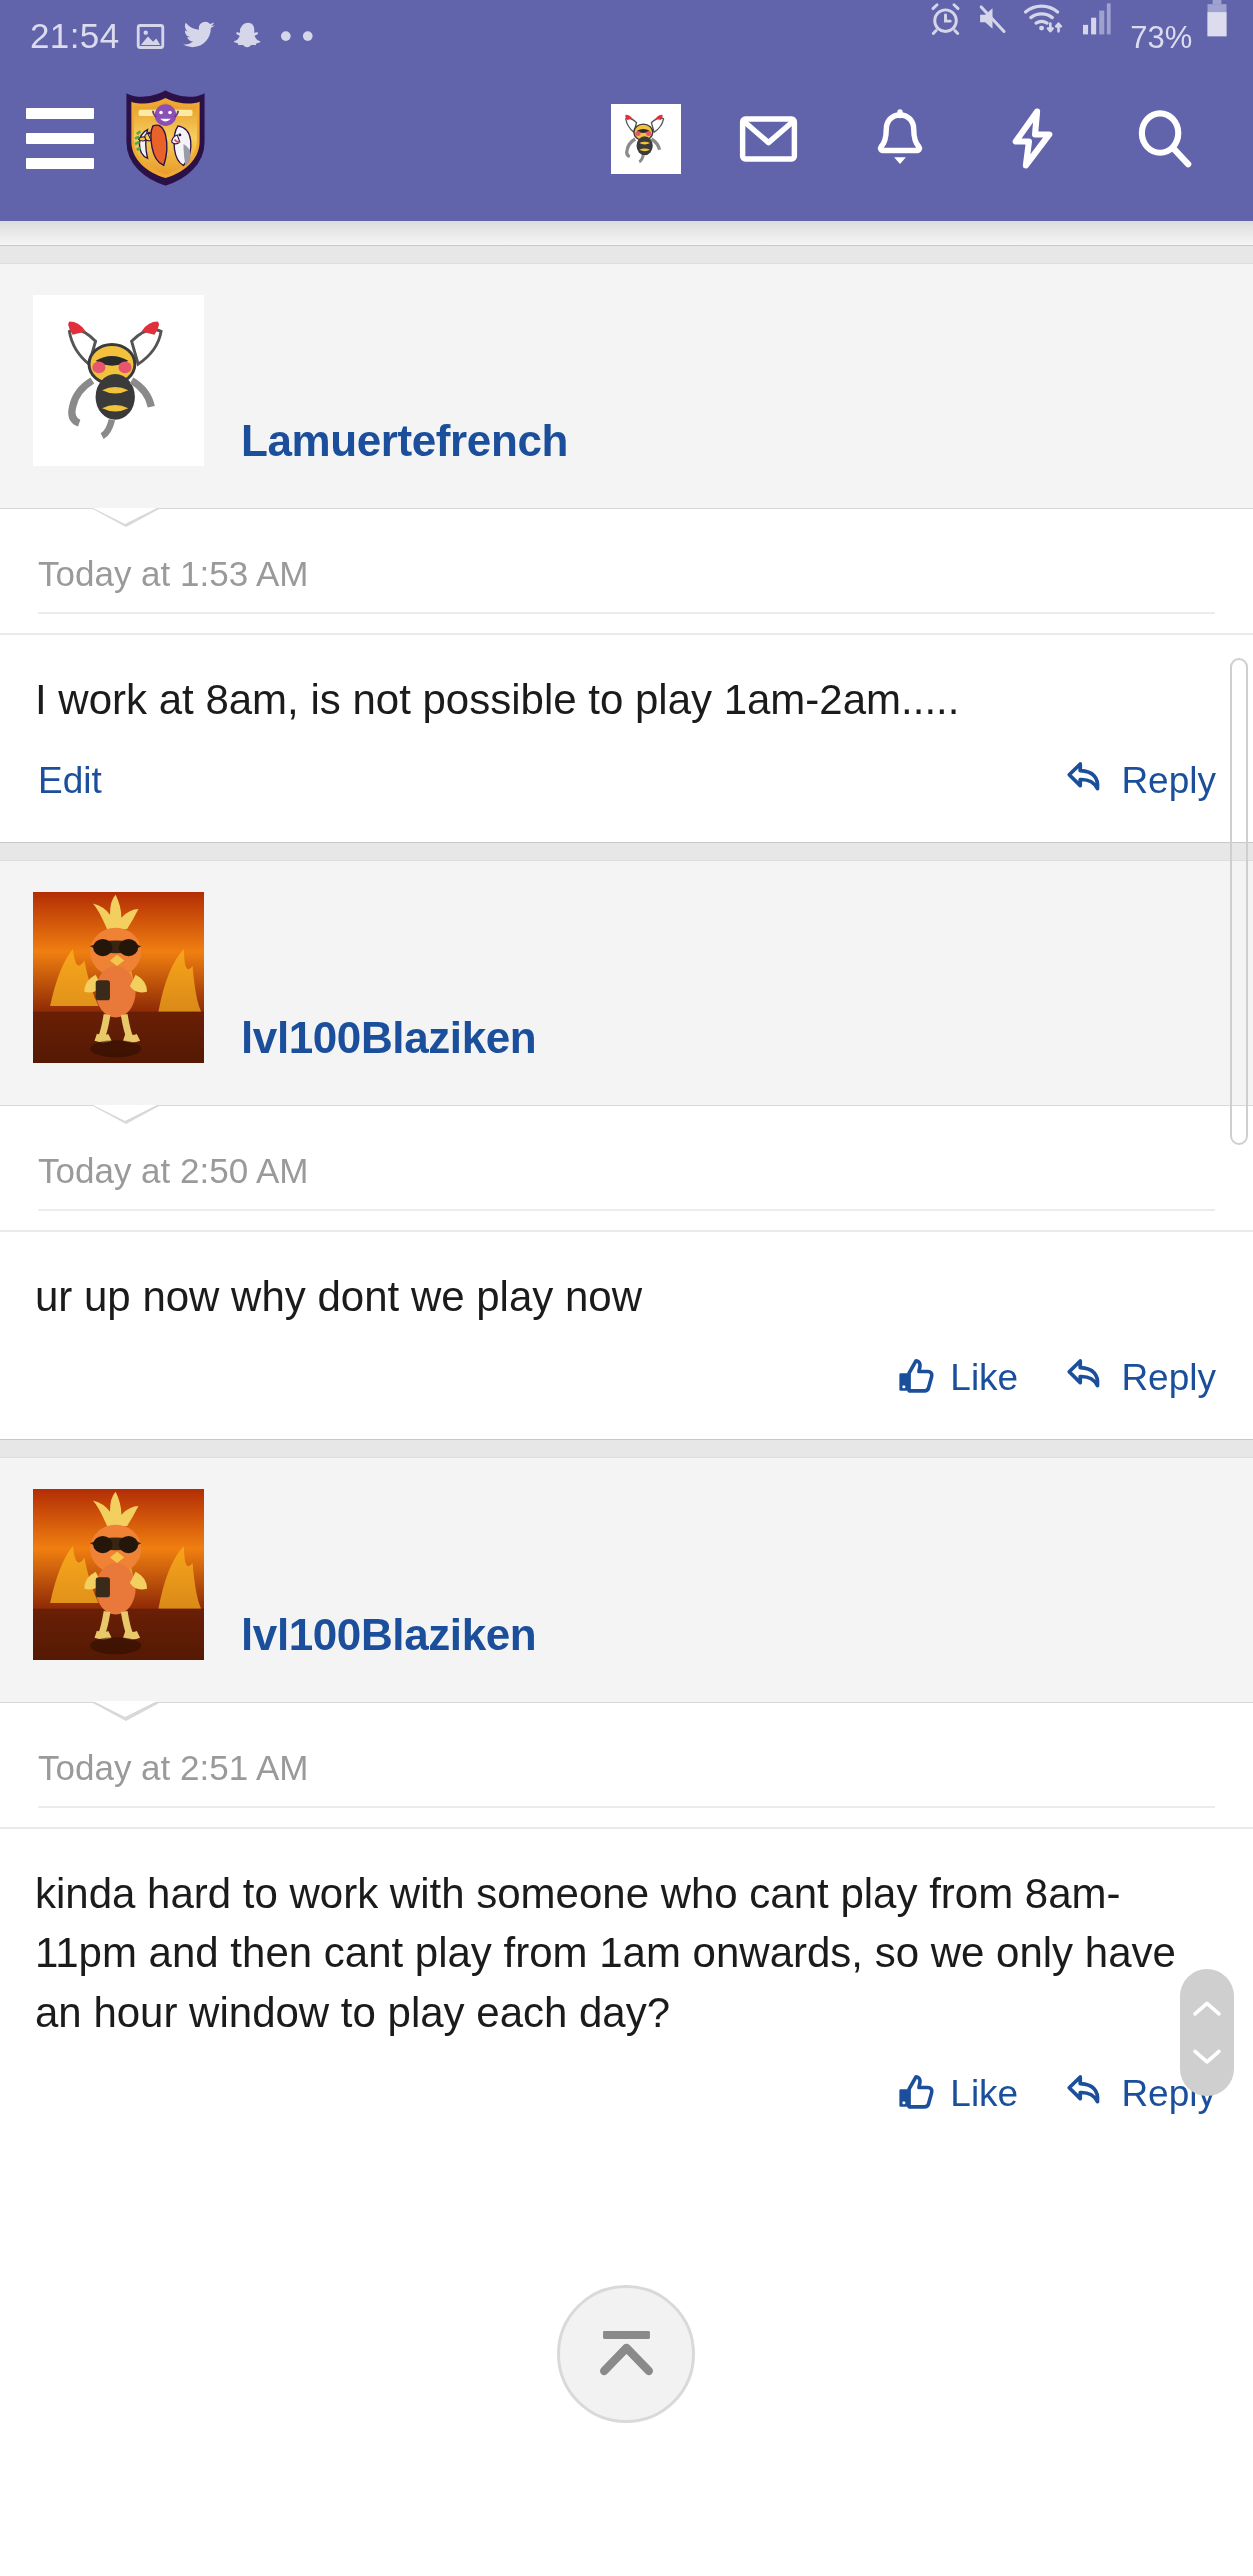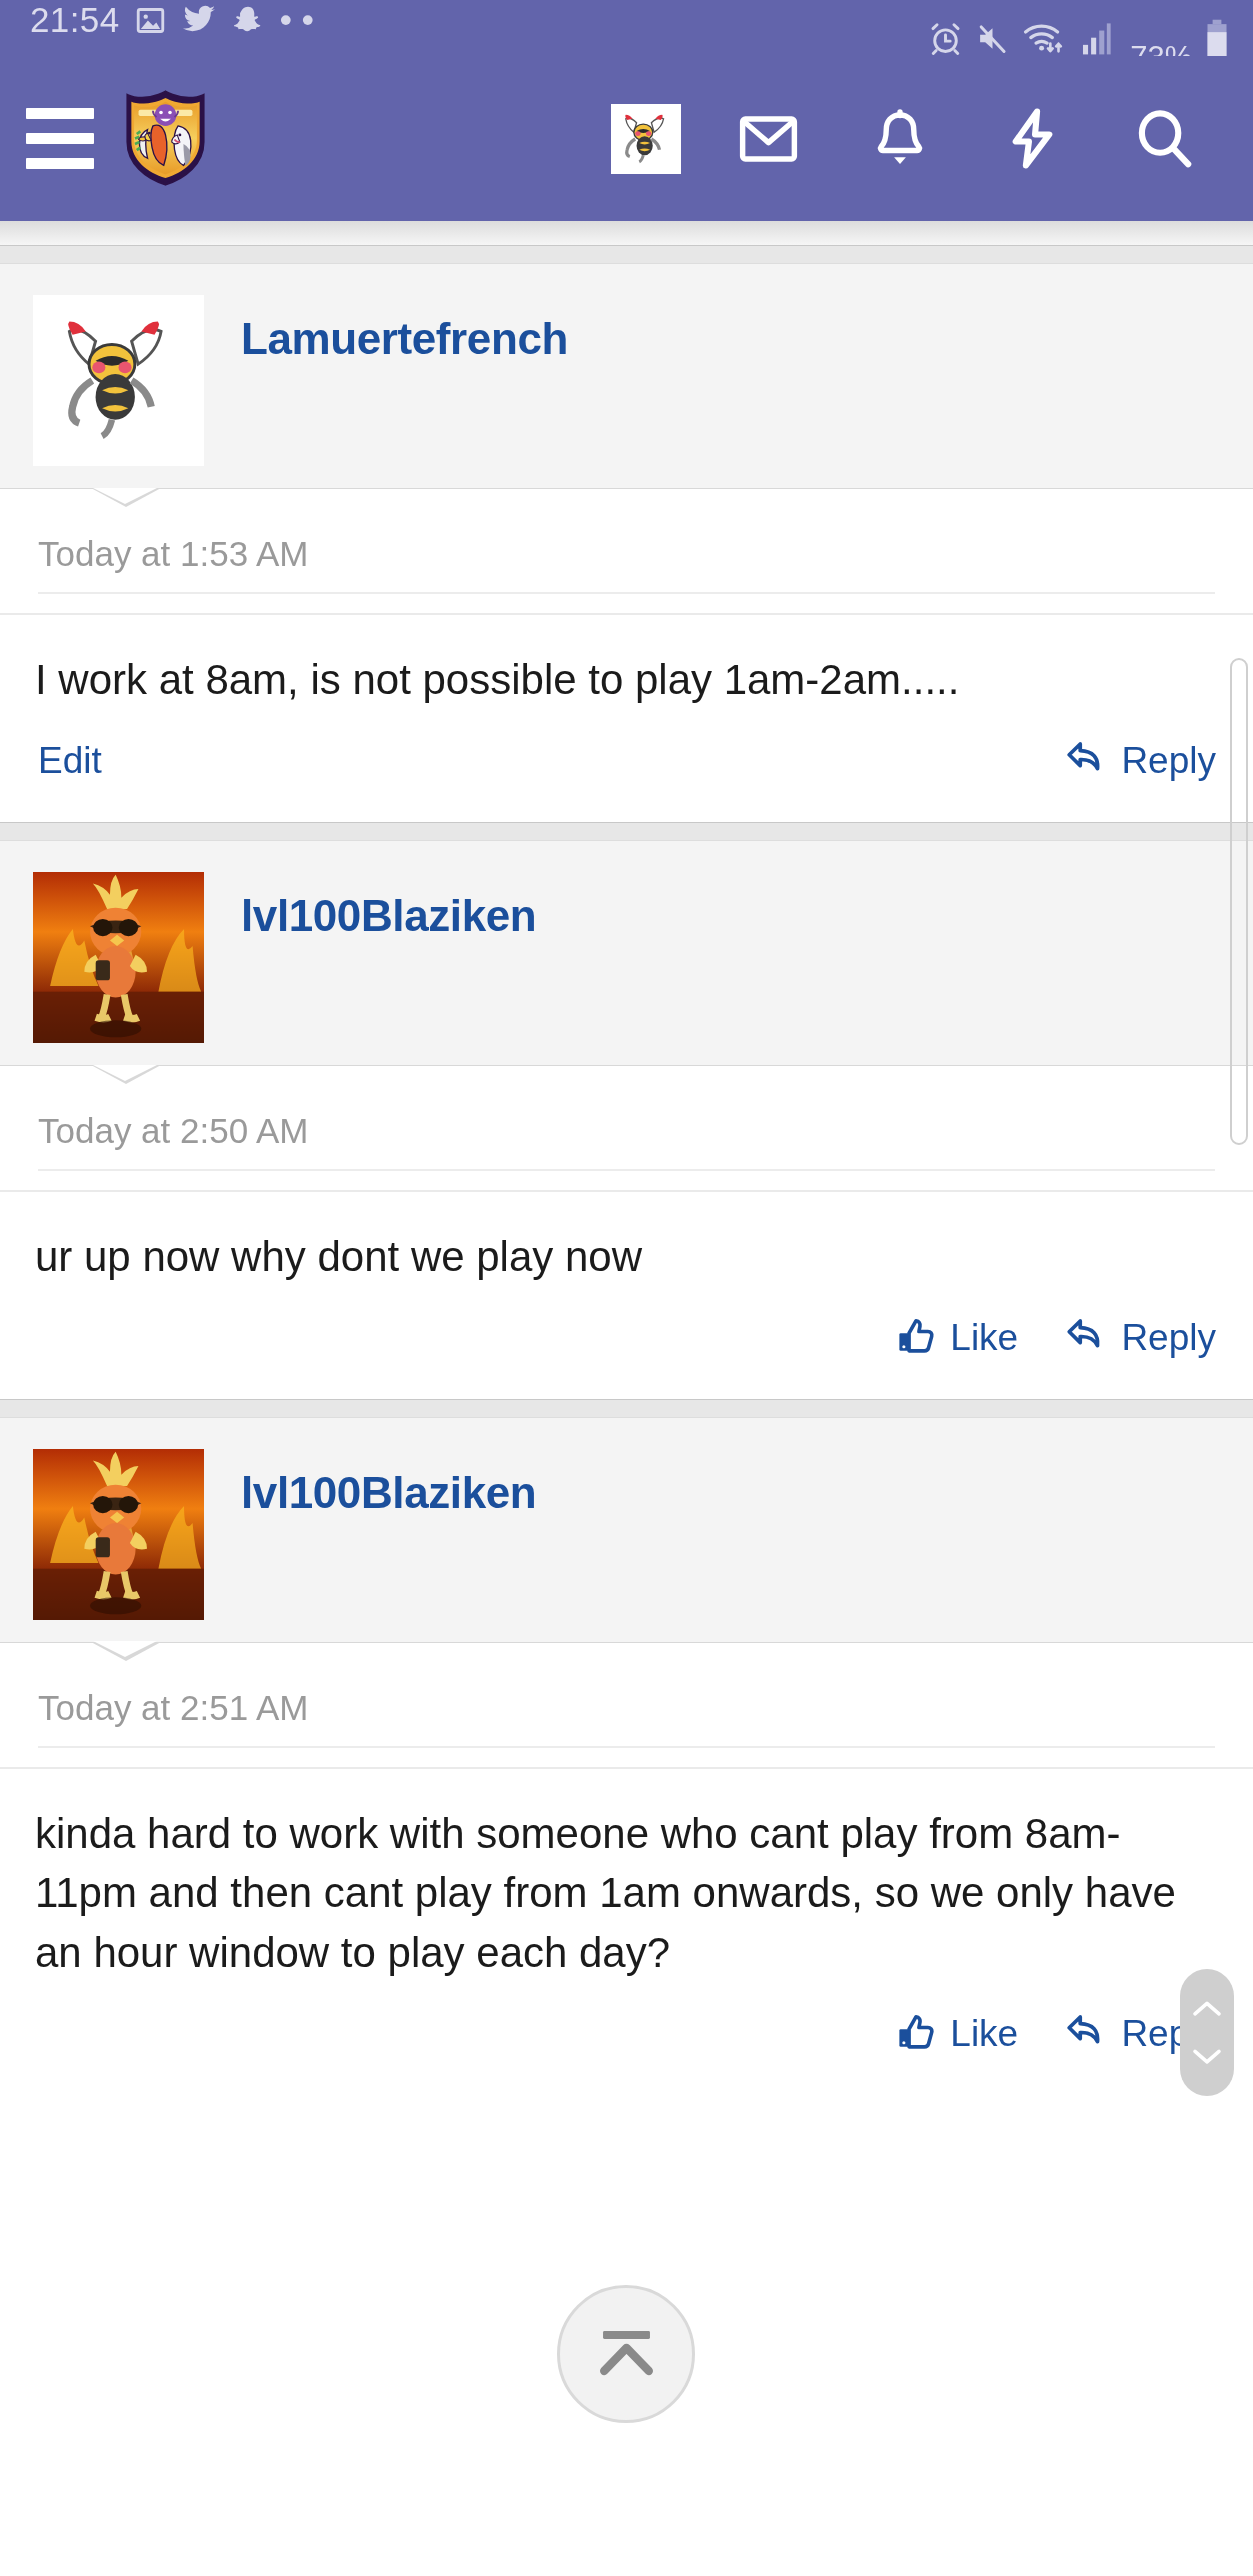--- a/index.html
+++ b/index.html
@@ -6,21 +6,21 @@
   html,body { width:1253px; height:2576px; }
   body {
     font-family:"Liberation Sans", sans-serif;
     background:#ffffff;
     overflow:hidden;
   }
 
   
   .statusbar{
     height:56px; background:#6264ab;
-    display:flex; align-items:flex-start;
+    display:flex; align-items:flex-end;
     padding:0 22.6px 0 30px;
     color:#d5d6ea;
   }
   .sb-left{ display:flex; align-items:center; gap:15.7px; flex:1; }
   .sb-time{ font-size:35px; letter-spacing:0.4px; color:#dcdcee; font-weight:400; }
   .sb-right{ display:flex; align-items:center; gap:12.2px; }
   .sb-pct{ font-size:31px; color:#dcdcee; margin-left:3.5px;margin-top:40px; }
   .ic{ display:block; }
 
   
@@ -47,22 +47,22 @@
 
   
   .page{ background:#fff; position:relative; height:2355px; }
   .topstrip{ height:24.4px; background:linear-gradient(#dcdcdc,#f6f6f6); }
   .divider-band{ height:19px; background:#e7e7e7; border-top:1.7px solid #c8c8c8; border-bottom:1.7px solid #dddddd;}
 
   
   .post{ background:#ffffff; position:relative; }
   .post-head{
     background:#f4f4f4;
-    padding:31px 0 22px 33px;
-    display:flex; align-items:flex-start;
+    padding:31px 0 42px 33px;
+    display:flex; align-items:flex-end;
     position:relative;
     border-bottom:1.7px solid #d8d8d8;
   }
   .post-head::after{
     content:""; position:absolute; left:91px; bottom:-19px;
     width:0; height:0;
     border-left:35px solid transparent;
     border-right:35px solid transparent;
     border-top:19px solid #d8d8d8;
   }

